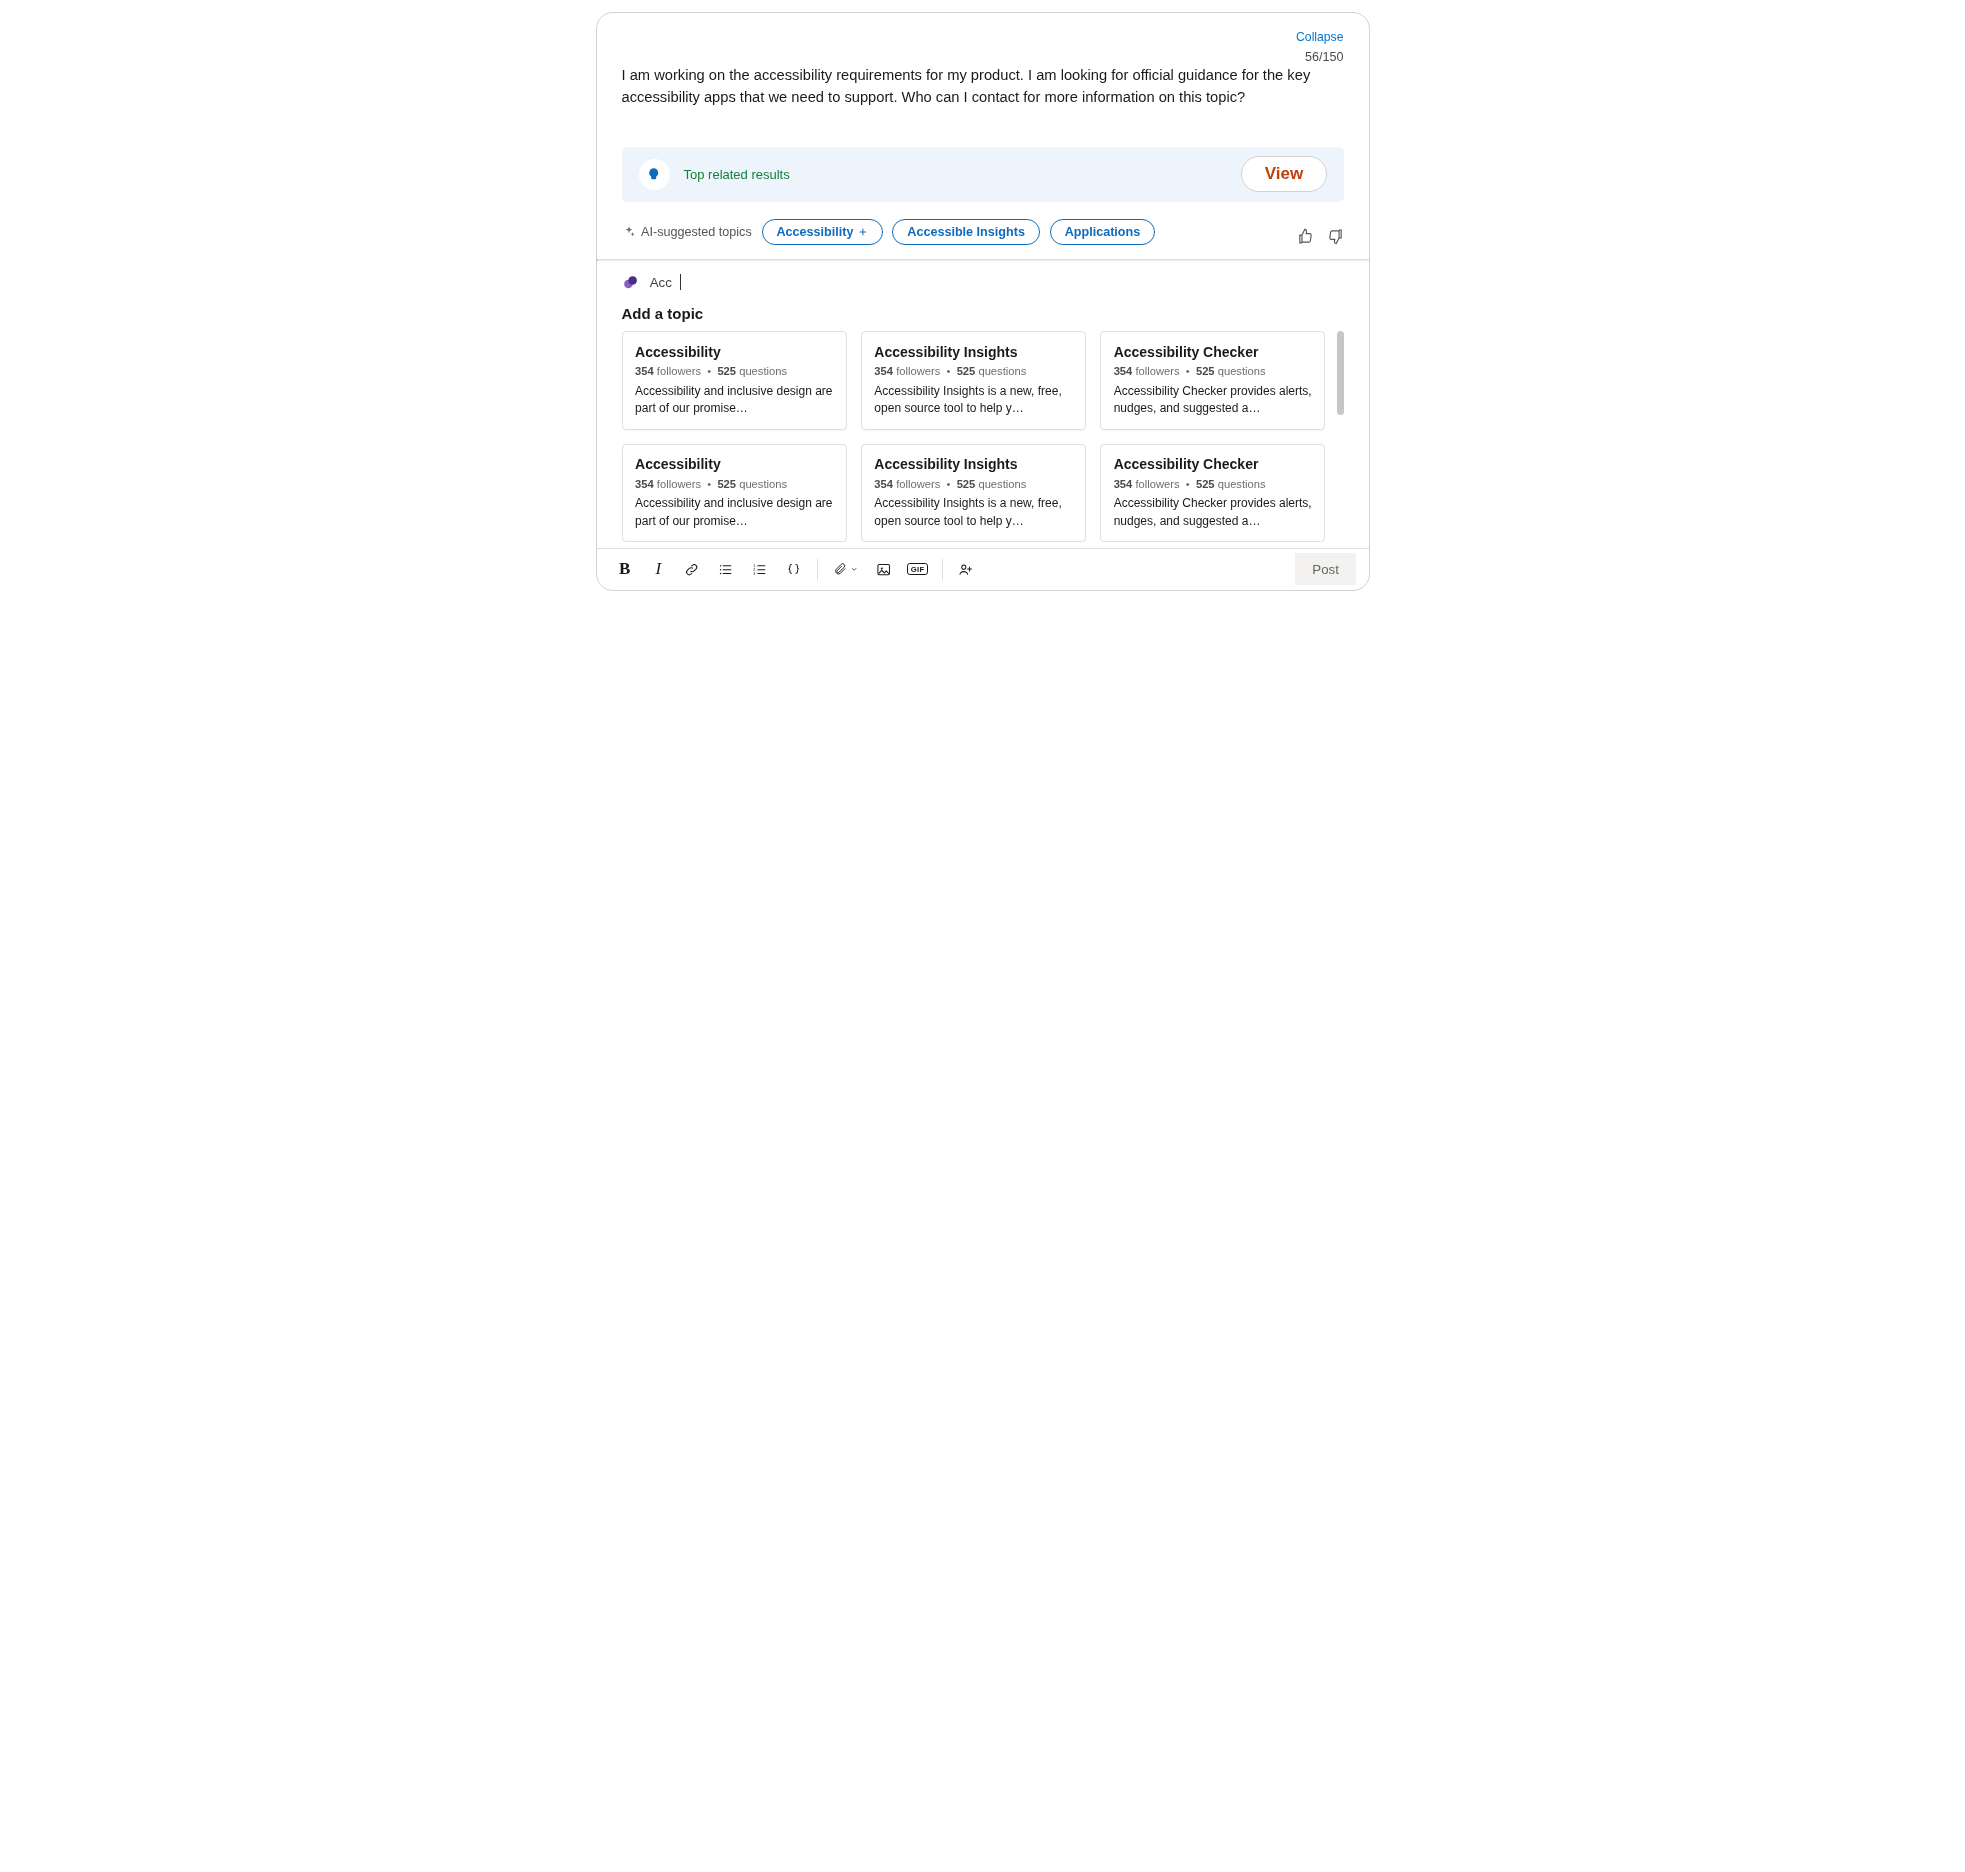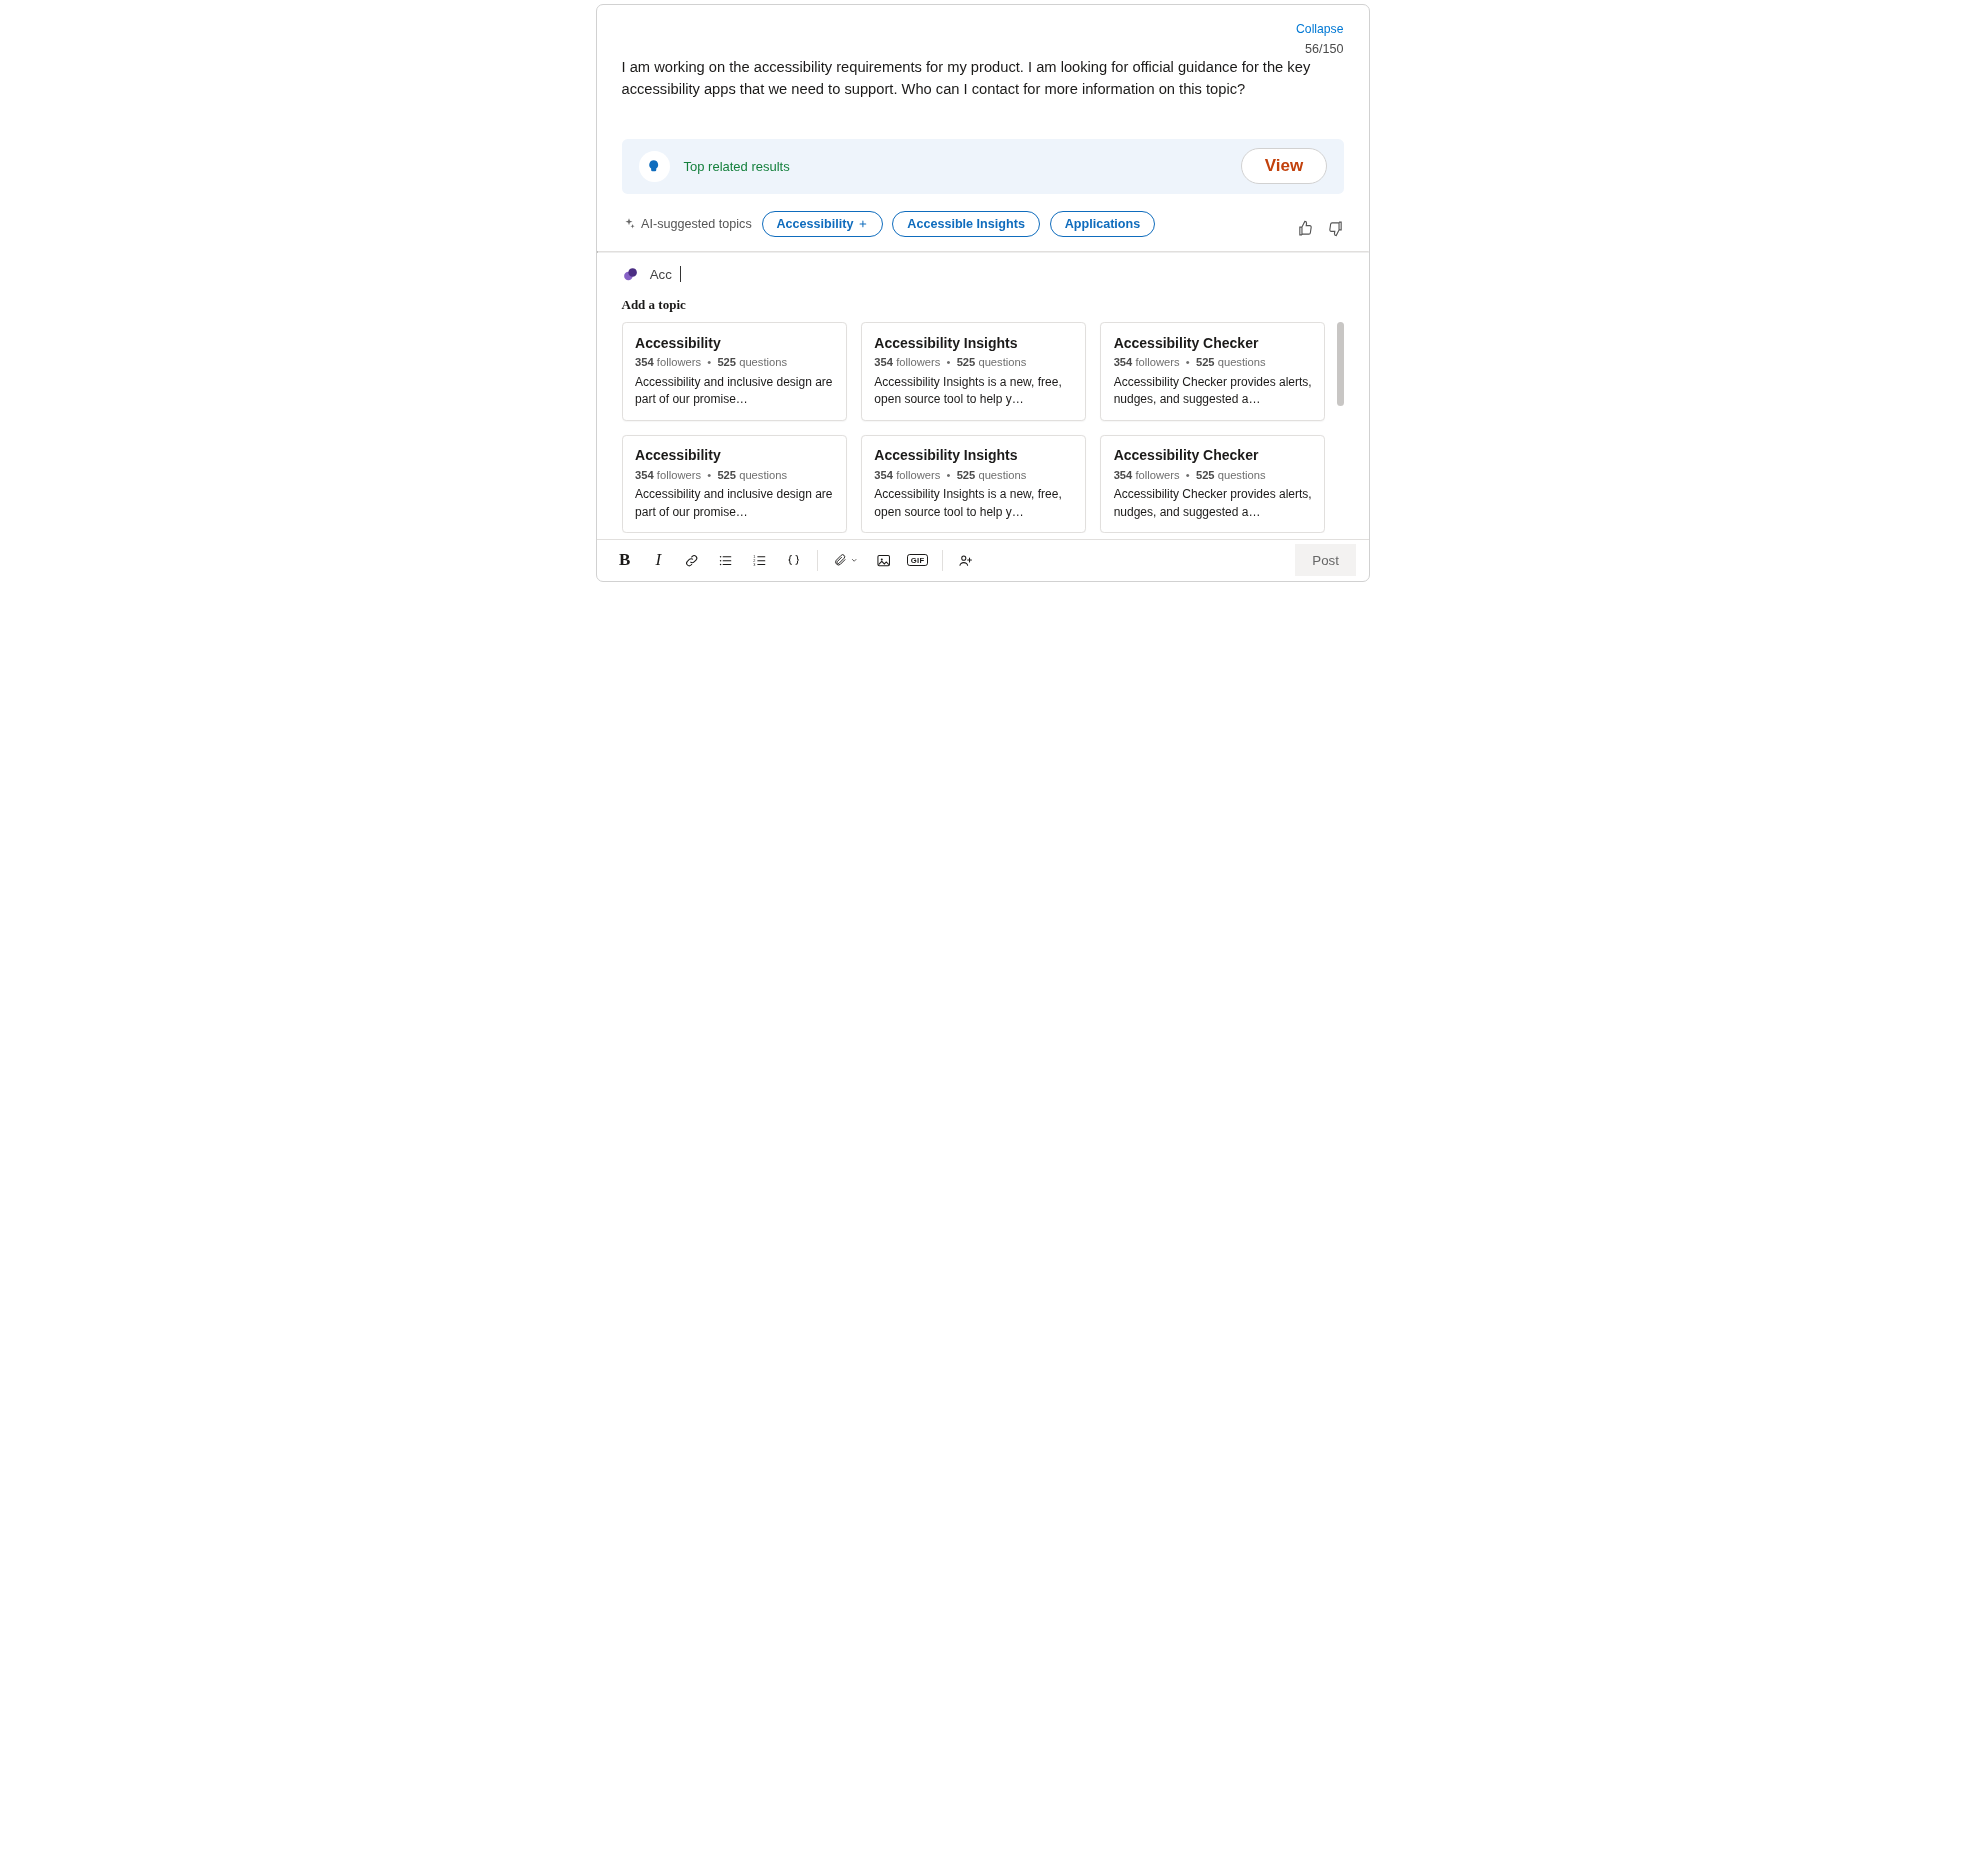--- a/index.html
+++ b/index.html
@@ -3,23 +3,23 @@
   <meta charset="utf-8">
   <style>
     * { box-sizing: border-box; margin: 0; padding: 0; }
     body {
       font-family: "Segoe UI", -apple-system, BlinkMacSystemFont, sans-serif;
       color: #1b1a19;
       background: #fff;
     }
     .frame {
       border: 0.7px solid #d1d1d1;
-      border-radius: 7px;
+      border-radius: 17px;
       width: 774px;
-      margin: 4px auto;
+      margin: 12px auto;
       overflow: hidden;
       background: #fff;
     }
     .header-area {
       padding: 17px 25px 0 25px;
     }
     .top-row {
       display: flex;
       justify-content: flex-end;
       align-items: center;
@@ -143,24 +143,23 @@
       outline: none;
       color: #444;
       font-family: inherit;
     }
     .cursor-bar {
       border-left: 1px solid #333;
       height: 15.4px;
       margin-left: -2.8px;
     }
     .add-topic-heading {
-      font-size: 13px;
+      font-size: 15px;
       font-weight: 700;
       margin-bottom: 9.8px;
-      font-family: Liberation Serif, serif;
     }
     .cards-viewport {
       display: flex;
       gap: 8.4px;
     }
     .cards-grid {
       display: grid;
       grid-template-columns: repeat(3, 1fr);
       gap: 14px;
       flex: 1;

